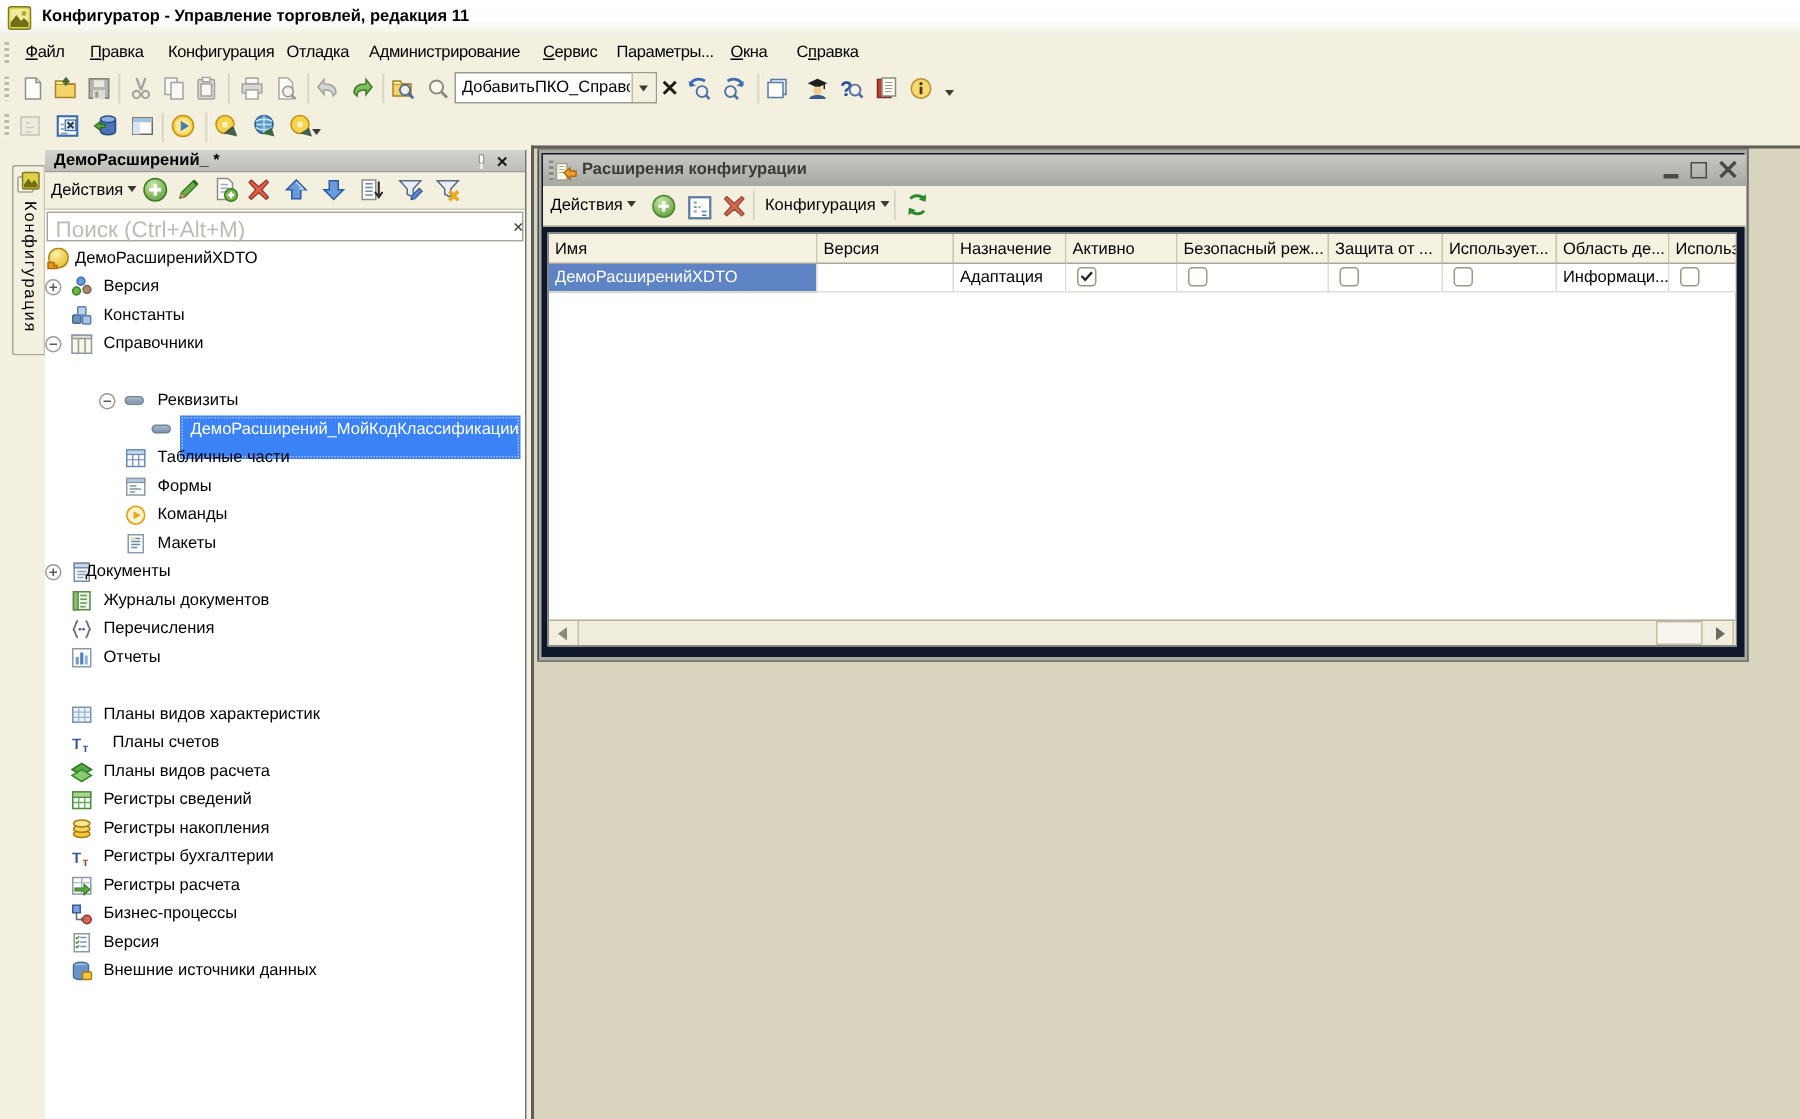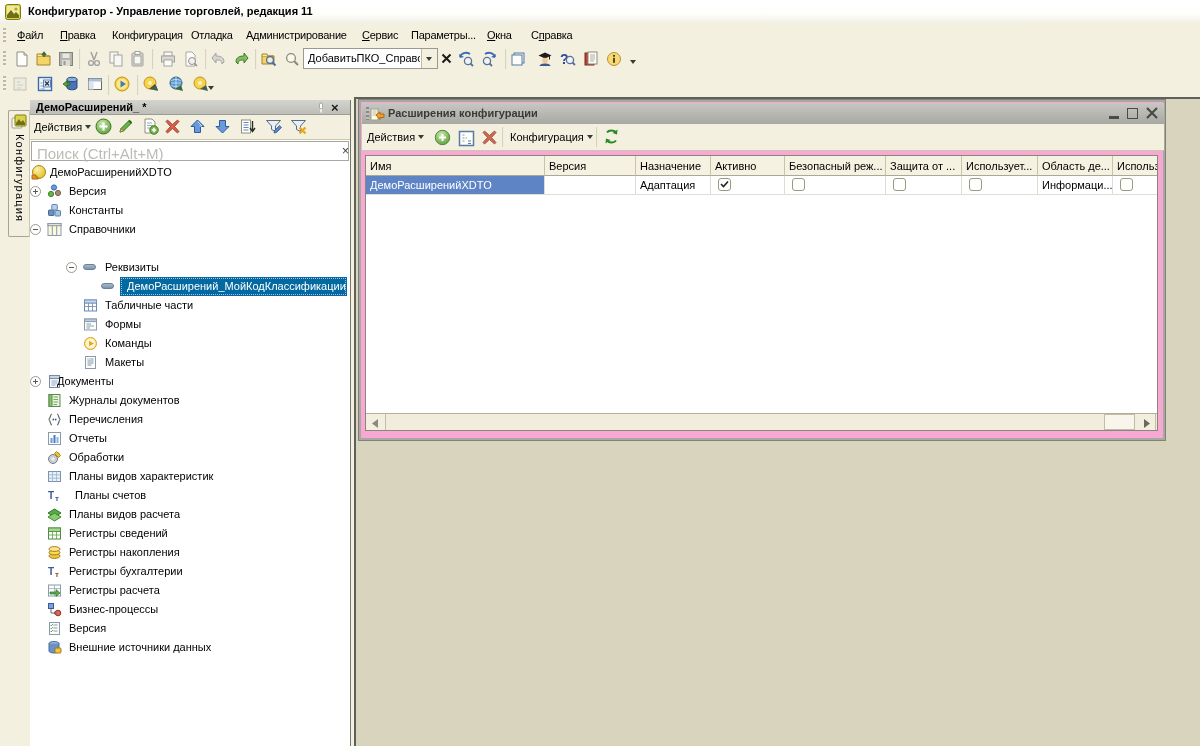--- a/index.html
+++ b/index.html
@@ -30,26 +30,26 @@
 #psearch{left:1px;top:41px;width:318px;height:20px;background:#fff;border:1px solid #A8A8A0}
 #psearch .ph{position:absolute;left:5px;top:3px;font-size:15px;color:#BCBCB4}
 #tree{left:0;top:63px;width:319px;height:585px;background:#fff;overflow:hidden}
 .trow{position:absolute;left:0;height:19px;width:319px;font-size:11px;color:#000;white-space:nowrap}
 .tlbl{position:absolute;top:3px}
 .exp{position:absolute;width:11px;height:11px;border:1px solid #9A9A93;border-radius:50%;background:#fff;top:4px}
 .exp .h{position:absolute;left:2px;top:4px;width:5px;height:1px;background:#5A5A54}
 .exp .v{position:absolute;left:4px;top:2px;width:1px;height:5px;background:#5A5A54}
 .caps{position:absolute;top:6px;width:13px;height:6px;border-radius:3px;background:linear-gradient(#A8B8CC,#7D93AC);border:1px solid #6B8098}
 .tico{position:absolute;width:15px;height:15px;top:2px}
-.tsel{position:absolute;left:90px;top:0;width:227px;height:19px;background:#0369a1;outline:1px dotted #A9BAE8;outline-offset:-2px}
+.tsel{position:absolute;left:90px;top:0;width:227px;height:29px;background:#3b82f6;outline:1px dotted #A9BAE8;outline-offset:-2px}
 .tsel span{position:absolute;left:7px;top:3px;color:#fff;font-size:11px}
 
 #mdi{left:354px;top:0;width:846px;height:649px;background:#D8D4BE;border-left:2px solid #60605A;border-top:2px solid #60605A}
 
-#win{left:2px;top:0;width:808px;height:342px;background:#f9a8d4;border:1px solid #82827A;box-shadow:inset 0 0 0 2px #A8A8A3}
+#win{left:2px;top:0;width:808px;height:342px;background:#0f172a;border:1px solid #82827A;box-shadow:inset 0 0 0 2px #A8A8A3}
 #wtitle{left:3px;top:3px;width:802px;height:21px;background:linear-gradient(#C7C7C3,#A8A8A3)}
 #wtitle .t{position:absolute;left:26px;top:4px;font-size:11px;font-weight:bold;color:#3A3A36}
 #wtool{left:3px;top:24px;width:802px;height:27px;background:#F3F0DF;border-bottom:1px solid #CCC8B0}
 #wtool .lbl{position:absolute;top:7px;font-size:11px;color:#000}
 #wtable{left:6px;top:55px;width:793px;height:276px;background:#fff;border:1px solid #87877E}
 .th{position:absolute;top:0;height:20px;background:#F5F2E1;border-right:1px solid #C8C4A9;border-bottom:1px solid #ABA79C;overflow:hidden}
 .th span{position:absolute;left:4px;top:4px;white-space:nowrap;font-size:11px;color:#000}
 .td{position:absolute;top:20px;height:19px;background:#fff;border-right:1px solid #DDDDD4;border-bottom:1px solid #DFDFD5;font-size:11px;overflow:hidden}
 .chk{position:absolute;width:13px;height:13px;border:1px solid #9A9A80;border-radius:3px;background:#fff}
 #hscroll{position:absolute;left:0;top:257px;width:791px;height:17px;background:#F0EDDC;border-top:1px solid #B4B09A}
@@ -533,29 +533,20 @@
           </div>
 <div class="trow" style="top:266px">
   <svg class="tico" style="left:17px" viewBox="0 0 15 15">
               <rect x="1.5" y="1.5" width="12" height="12" fill="#FDFDFA" stroke="#8A9AAC"></rect>
               <rect x="3.5" y="7" width="2" height="5" fill="#6A9ADC"></rect>
               <rect x="6.5" y="4" width="2" height="8" fill="#4A7AC4"></rect>
               <rect x="9.5" y="6" width="2" height="6" fill="#8AB4E4"></rect>
             </svg>
   <div class="tlbl" style="left:39px">Отчеты</div>
           </div>
-<div class="trow" style="top:285px">
-  <svg class="tico" style="left:17px" viewBox="0 0 15 15">
-              <circle cx="6" cy="9" r="4.5" fill="#C8CCD4" stroke="#7A7E88"></circle>
-              <circle cx="6" cy="9" r="1.8" fill="#F3F0DF"></circle>
-              <path d="M9 6 L12 3" stroke="#7A7E88" stroke-width="2"></path>
-              <path d="M9.5 1.5 L13.5 5.5 L11.5 7.5 L7.5 3.5 Z" fill="#F0C828" stroke="#B08818"></path>
-            </svg>
-  <div class="tlbl" style="left:39px">Обработки</div>
-          </div>
 <div class="trow" style="top:304px">
   <svg class="tico" style="left:17px" viewBox="0 0 15 15">
               <rect x="1.5" y="2.5" width="12" height="10" fill="#E8F0F8" stroke="#7A92B0"></rect>
               <path d="M1.5 5.8 H13.5 M1.5 9.2 H13.5 M5.5 2.5 V12.5 M9.5 2.5 V12.5" stroke="#9AB2CC" stroke-width="0.8"></path>
             </svg>
   <div class="tlbl" style="left:39px">Планы видов характеристик</div>
           </div>
 <div class="trow" style="top:323px">
   <svg class="tico" style="left:17px" viewBox="0 0 15 15">
               <text x="1" y="11" font-size="10" font-weight="bold" fill="#3A5A9A" font-family="Liberation Sans">T</text>

